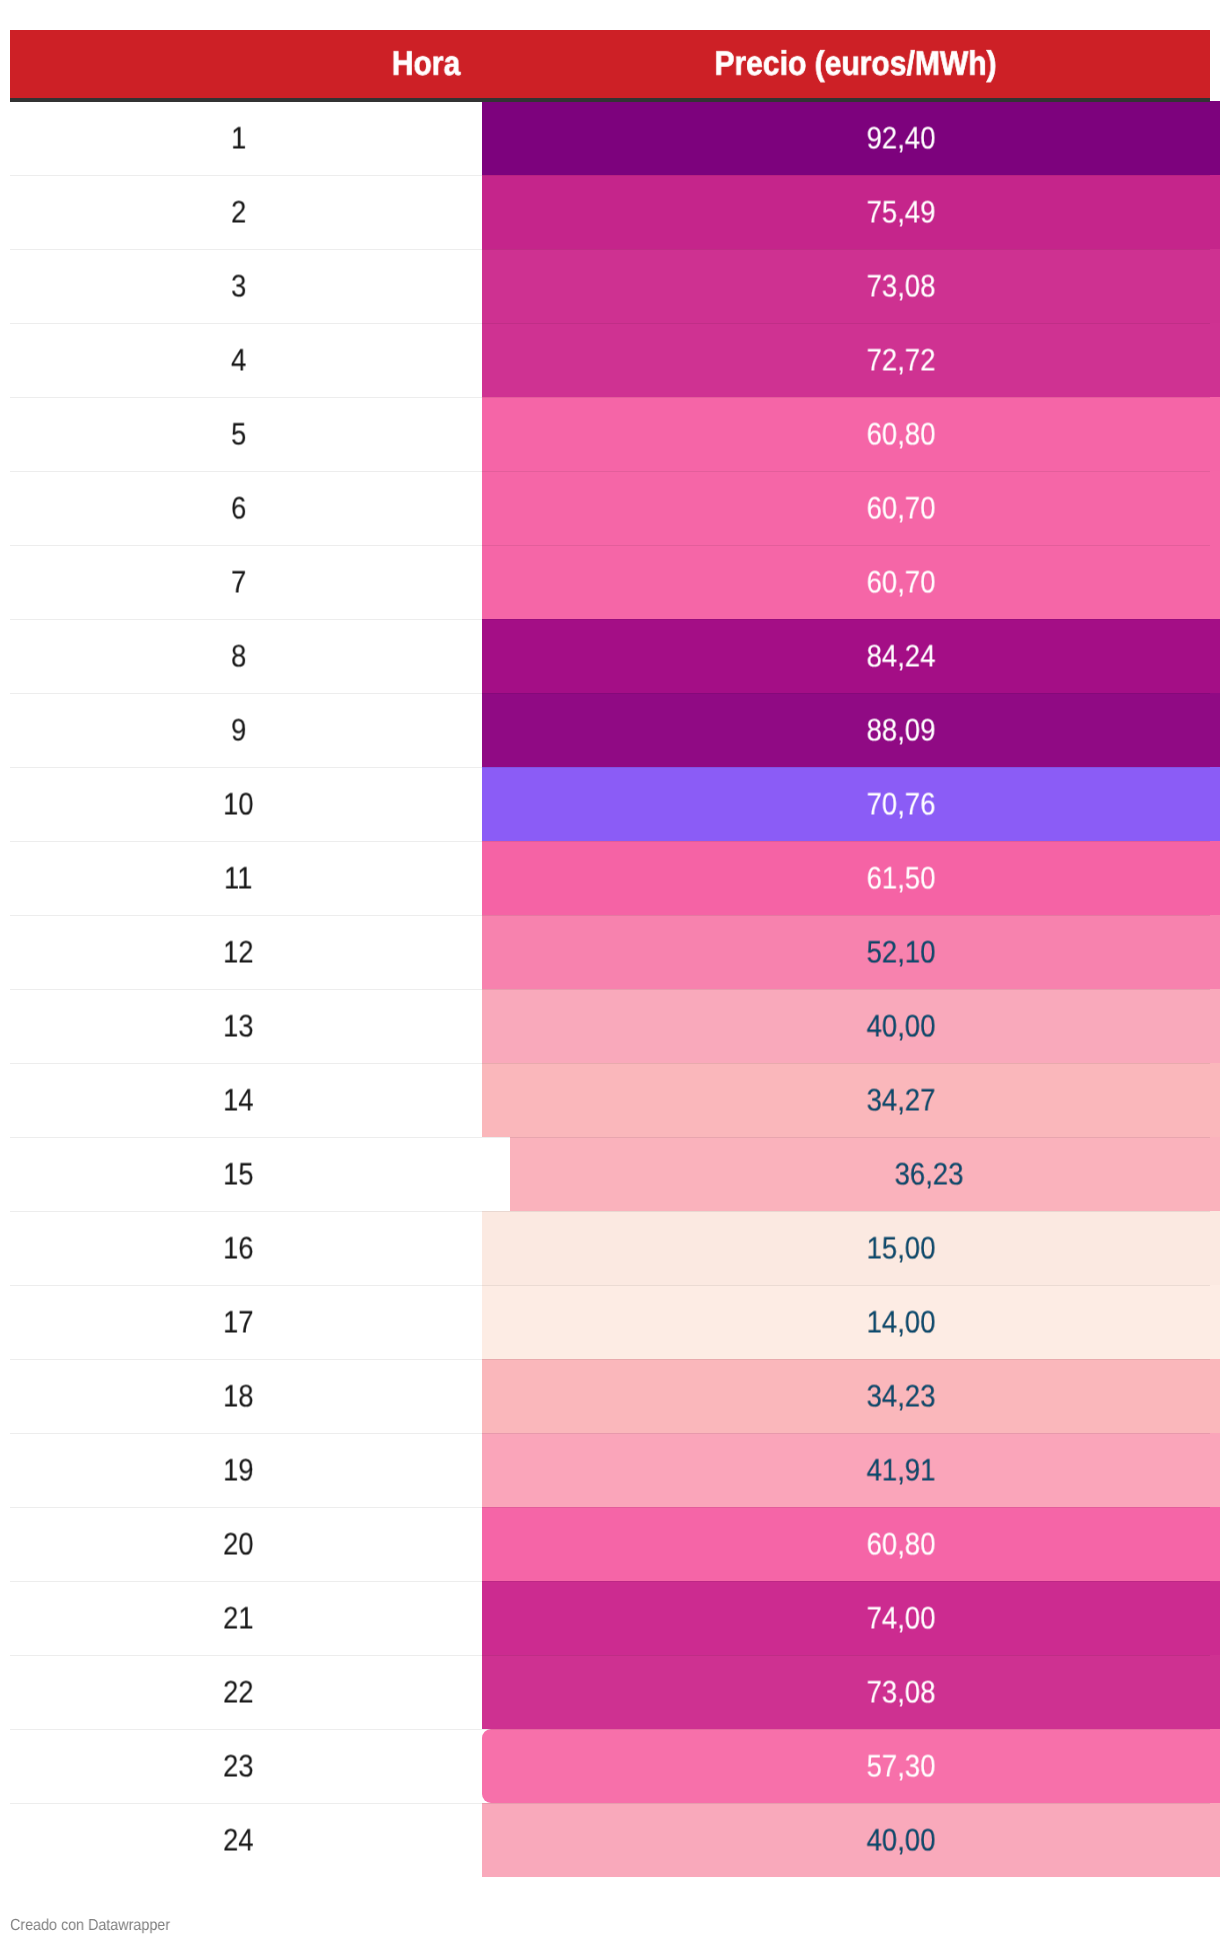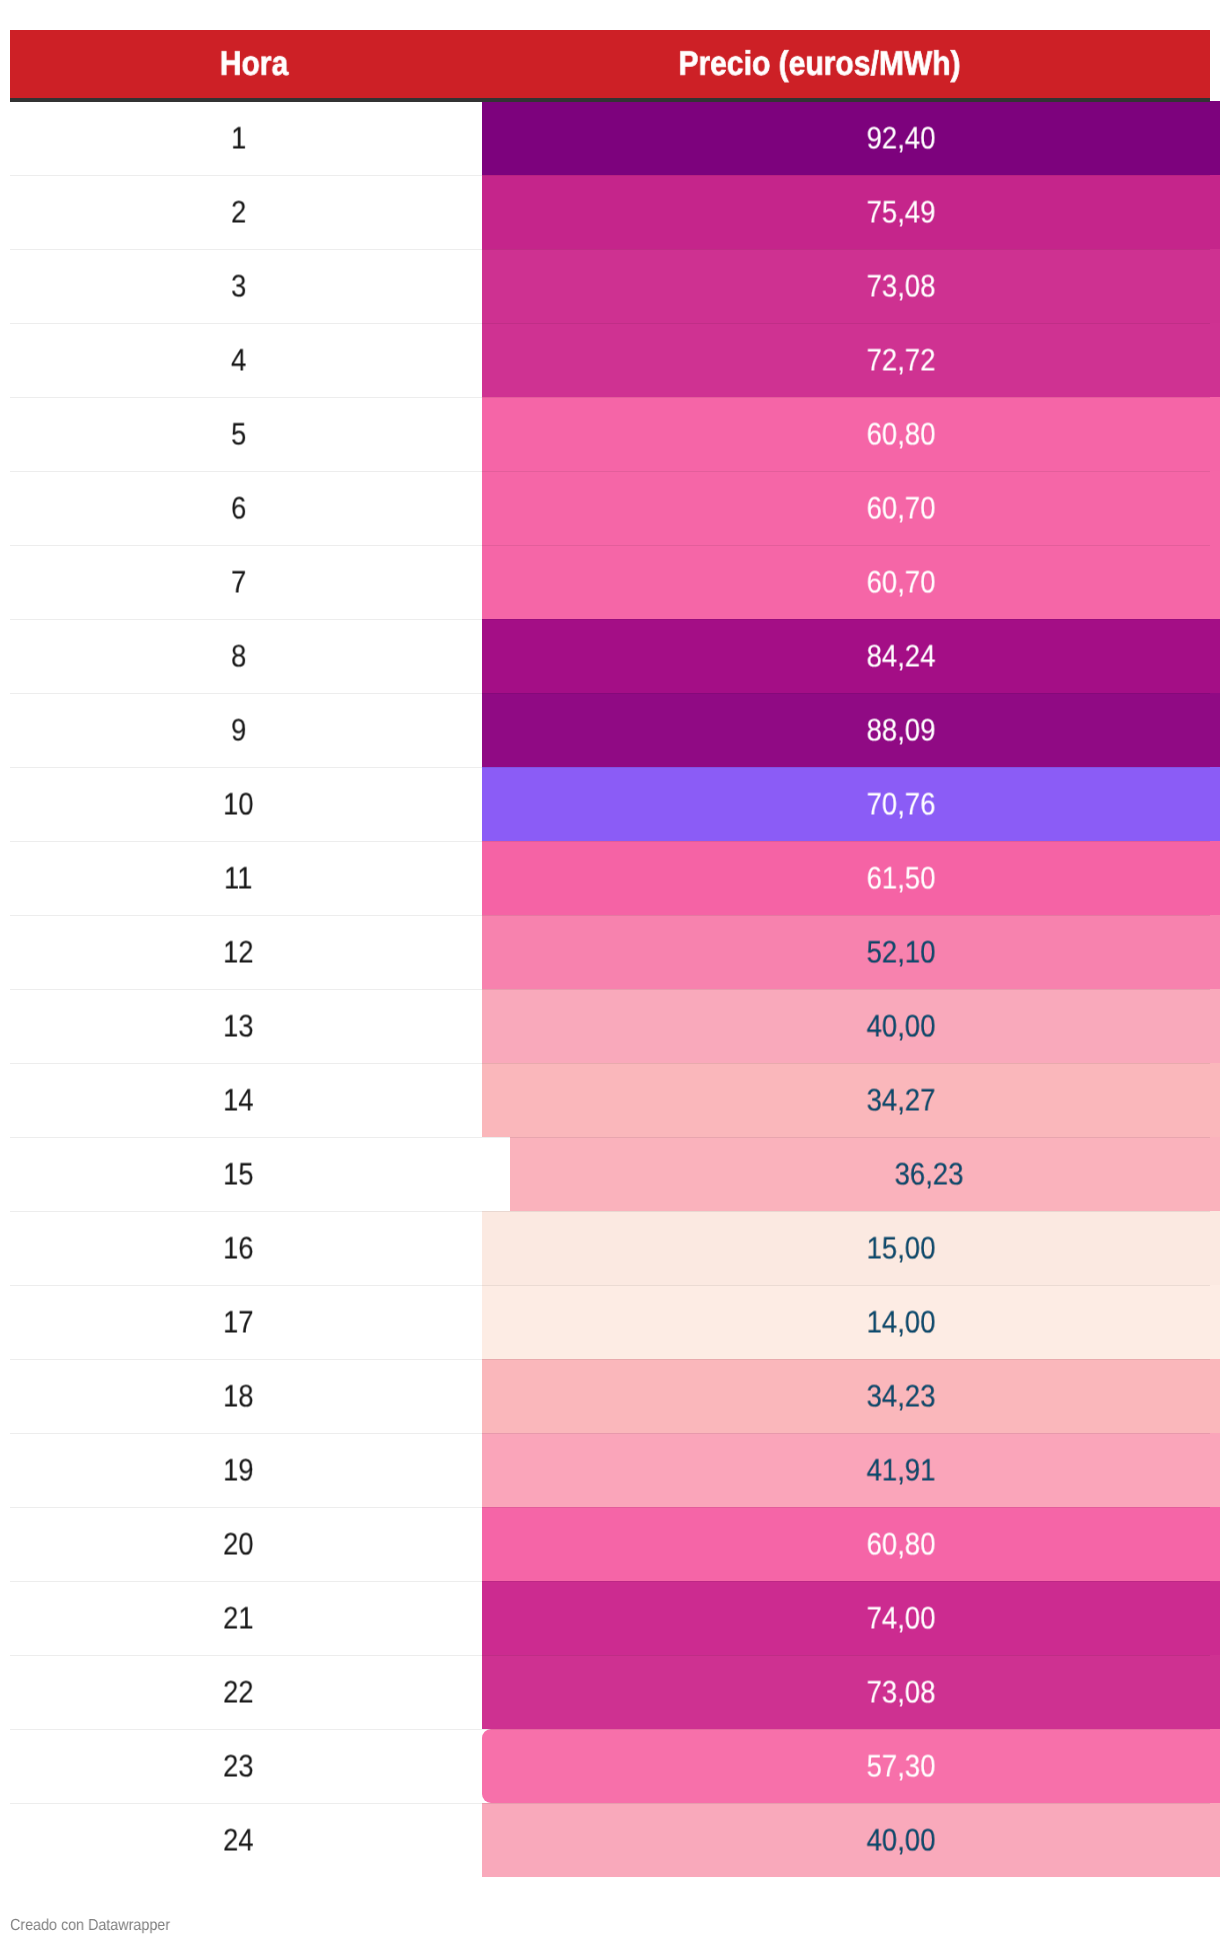--- a/index.html
+++ b/index.html
@@ -17,22 +17,22 @@
     position:absolute;left:10px;top:30px;width:1200px;height:68px;
     background:#cd2026;
   }
   .thead .hcell{
     position:absolute;top:0;height:68px;
     display:flex;align-items:center;justify-content:center;
     color:#ffffff;font-weight:bold;font-size:34.2px;line-height:1;
     -webkit-text-stroke:0.7px #ffffff;
   }
   .thead .hcell > span{display:inline-block;transform:scaleX(0.879) translateY(-0.2px);transform-origin:center;will-change:transform;opacity:0.999;}
-  .thead .h1{left:16px;width:455px;}
-  .thead .h2{left:446px;width:728px;}
+  .thead .h1{left:0;width:455px;justify-content:flex-end;}
+  .thead .h2{left:482px;width:728px;}
   .hrule{position:absolute;left:10px;top:98px;width:1200px;height:4px;background:#333333;z-index:20;}
 
   
   .tbody{position:absolute;left:10px;top:100.8px;width:1200px;}
   .row{position:relative;height:74px;}
   .cell{
     position:absolute;top:0;height:74px;
     display:flex;align-items:center;justify-content:center;
     font-size:31.2px;line-height:1;color:#1a1a1a;
   }

